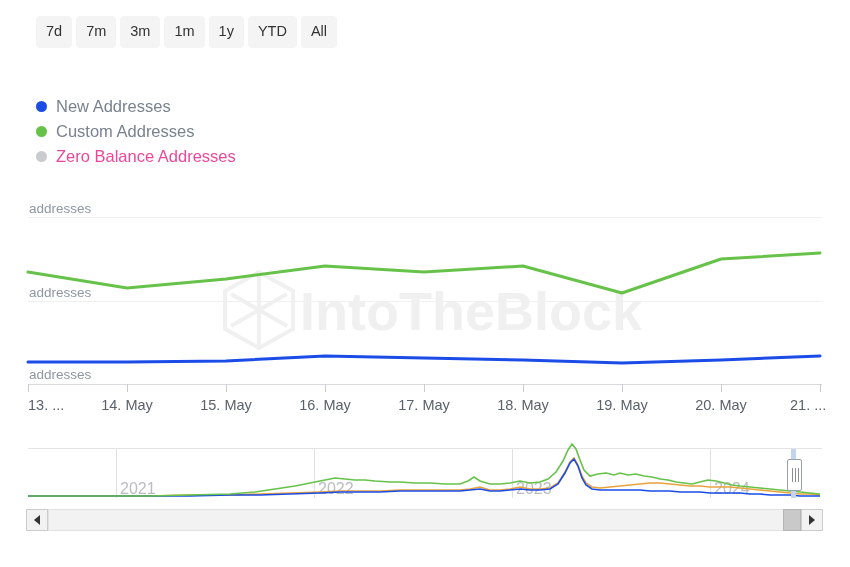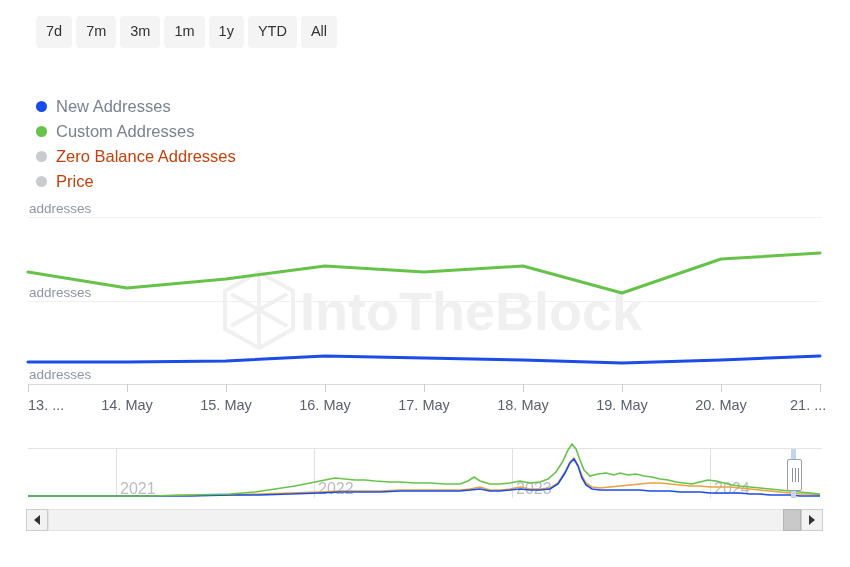--- a/index.html
+++ b/index.html
@@ -58,21 +58,21 @@
     height: 11px;
     border-radius: 50%;
     margin-right: 9px;
     flex: 0 0 auto;
   }
   .legend-label {
     color: #7a8290;
     white-space: nowrap;
   }
   .legend-item.off .legend-label {
-    color: #c2410c;
+    color: #ec4899;
   }
 
   
   #plot-wrap {
     position: absolute;
     left: 0;
     top: 0;
     width: 850px;
     height: 567px;
     pointer-events: none;
@@ -195,24 +195,20 @@
     <span class="legend-label">New Addresses</span>
   </div>
   <div class="legend-item">
     <span class="legend-dot" id="dot1" style="background: rgb(103, 194, 74);"></span>
     <span class="legend-label">Custom Addresses</span>
   </div>
   <div class="legend-item off">
     <span class="legend-dot" id="dot2" style="background: rgb(201, 203, 207);"></span>
     <span class="legend-label">Zero Balance Addresses</span>
   </div>
-  <div class="legend-item off">
-    <span class="legend-dot" id="dot3" style="background: rgb(201, 203, 207);"></span>
-    <span class="legend-label">Price</span>
-  </div>
 </div>
 
 <div id="plot-wrap">
   <svg id="plot-svg" width="850" height="567" xmlns="http://www.w3.org/2000/svg">
 
     <g opacity="1">
       <g transform="translate(225,272) scale(1)" fill="#f0f0f0">
         <path d="M34 0 L68 19 L68 57 L34 76 L0 57 L0 19 Z" fill="none" stroke="#f0f0f0" stroke-width="4"></path>
         <path d="M6 22 L62 54 M62 22 L6 54 M34 2 L34 74" stroke="#f0f0f0" stroke-width="4" fill="none"></path>
       </g>

